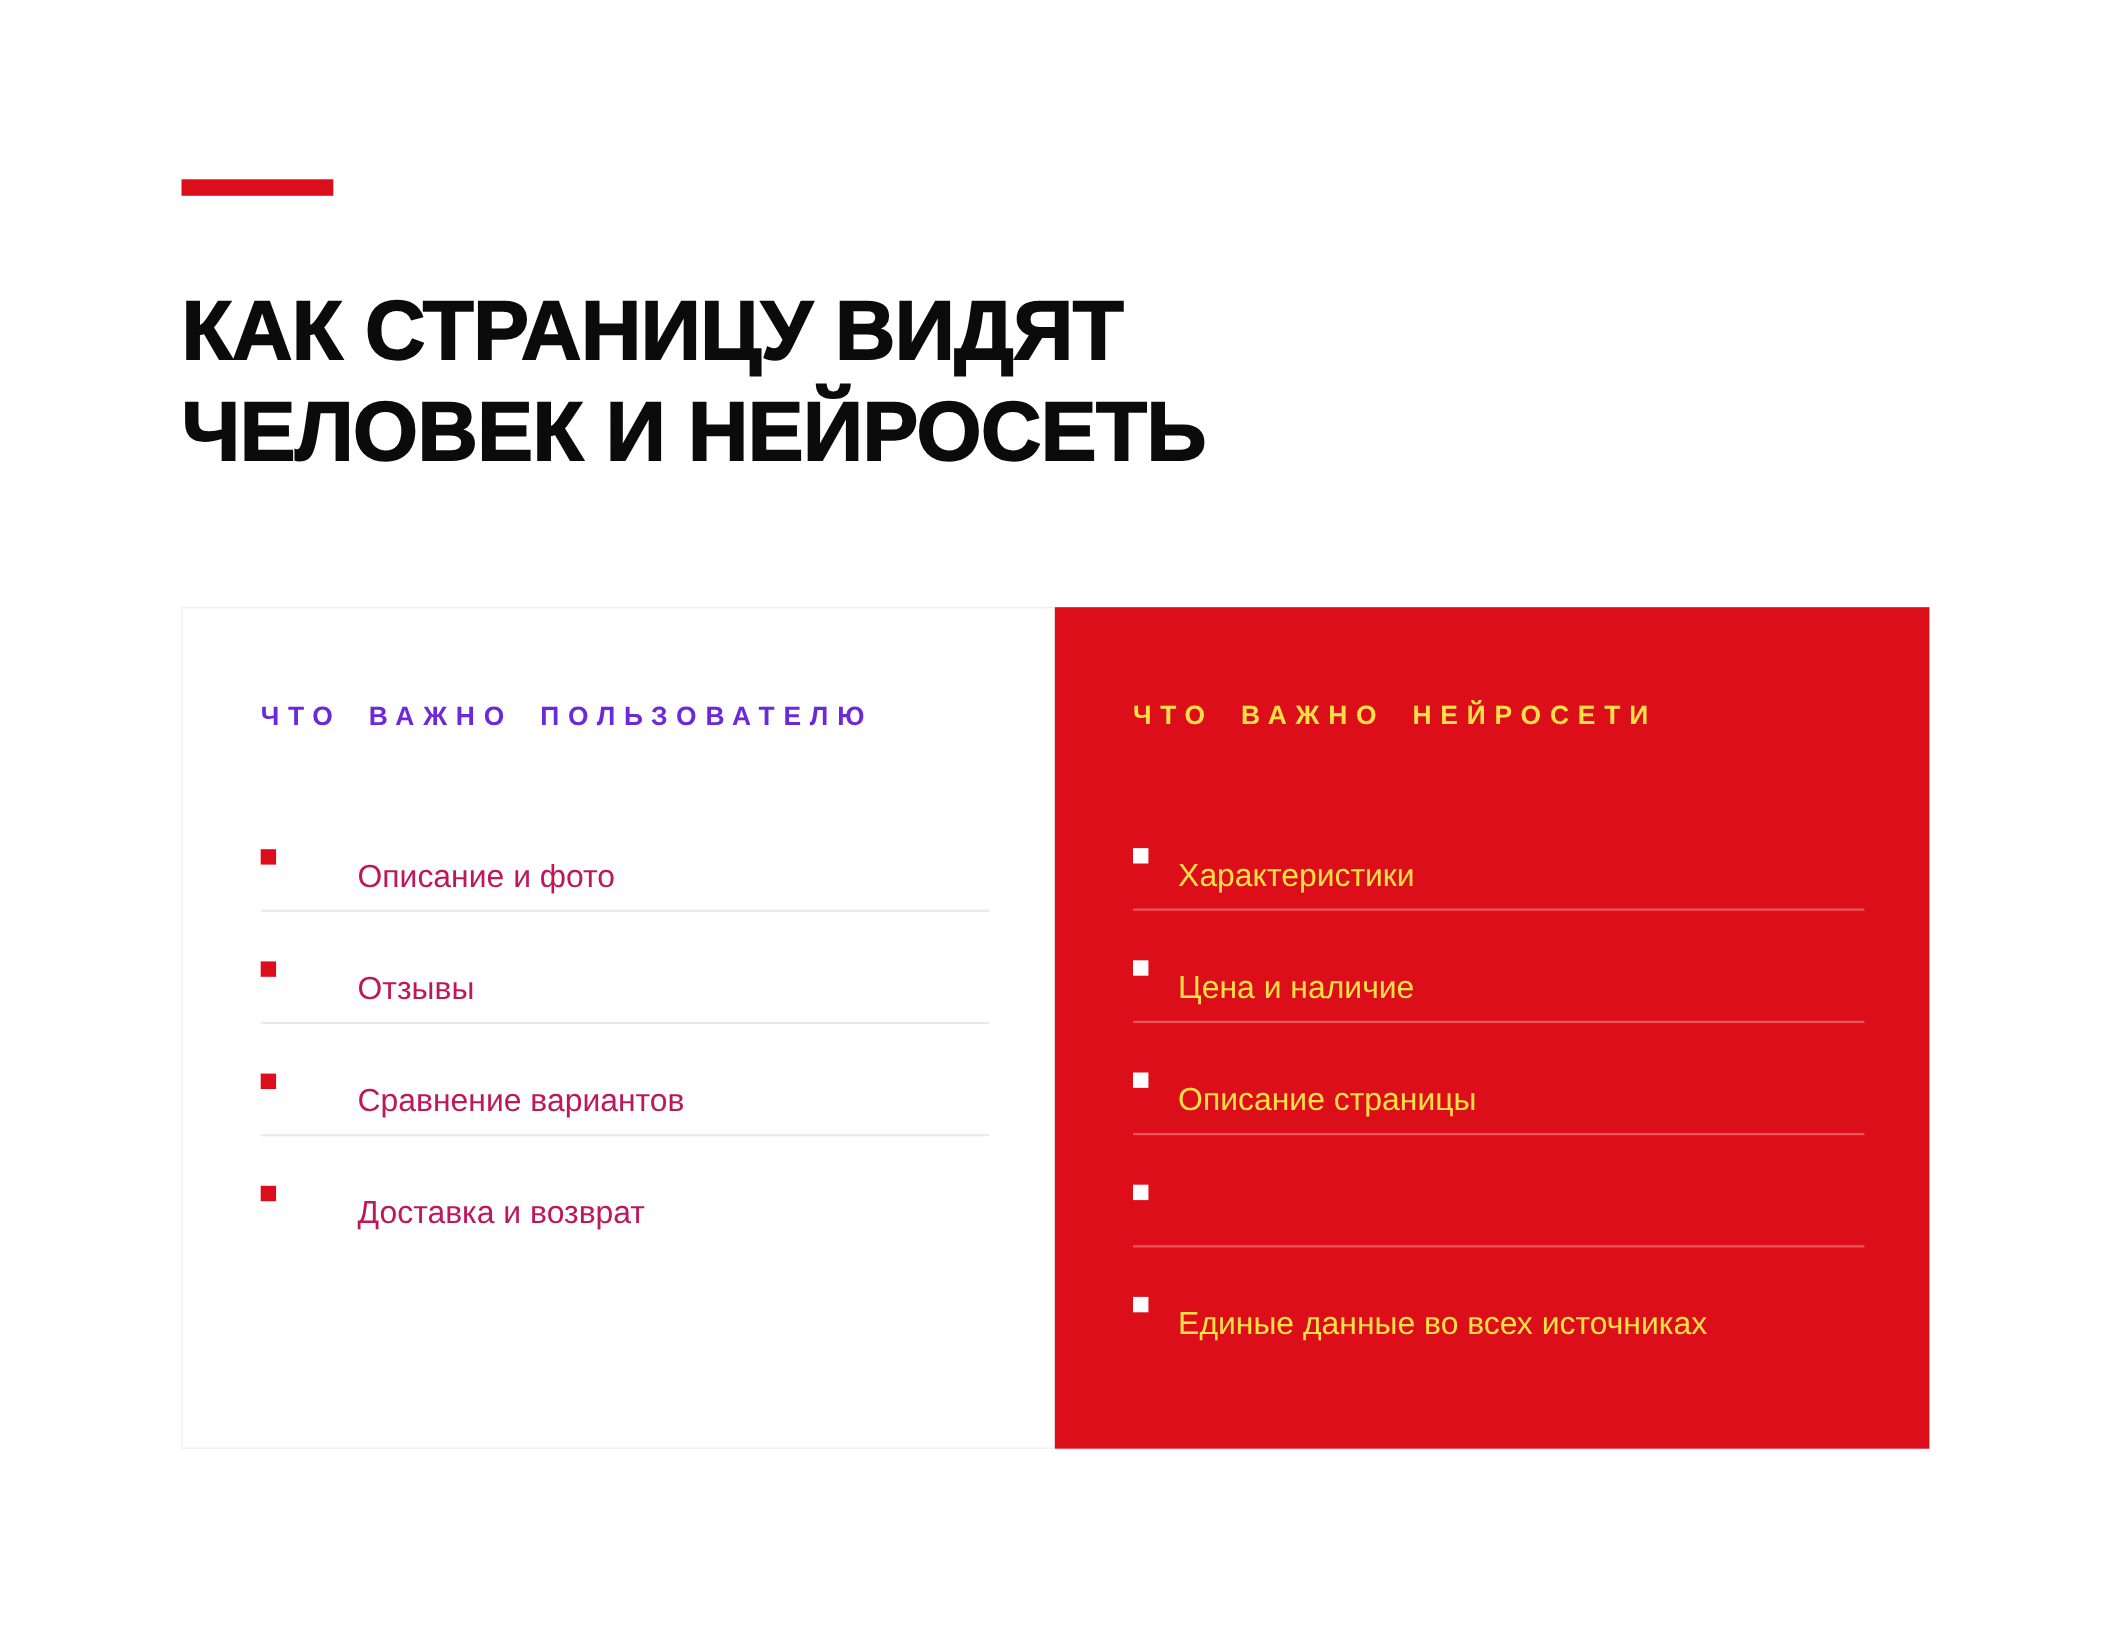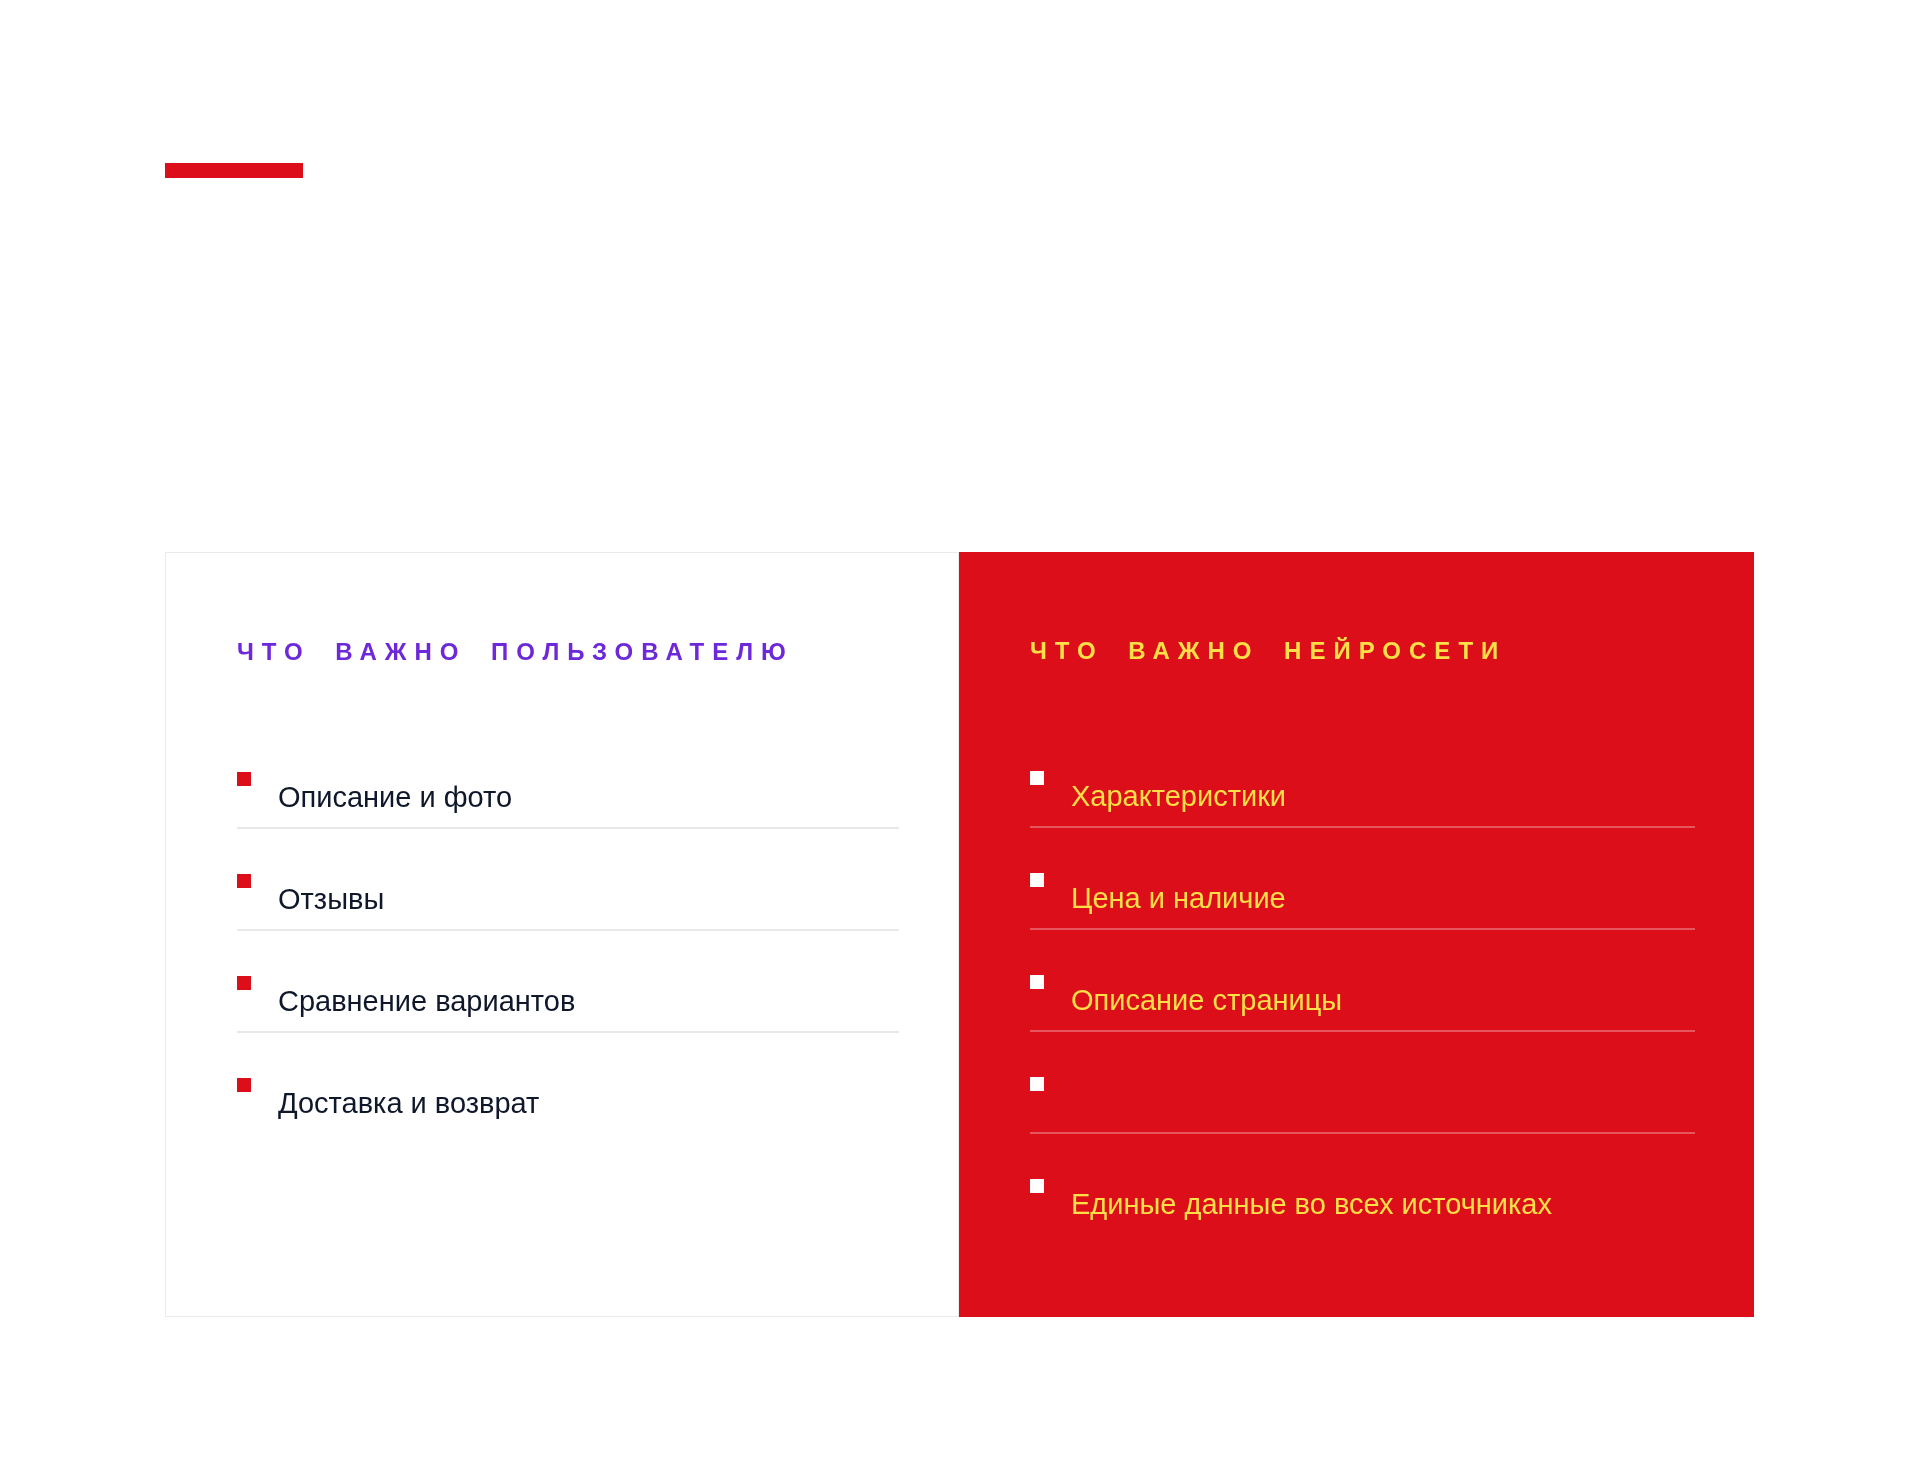--- a/index.html
+++ b/index.html
@@ -96,30 +96,34 @@
   .panel-neural .bullet { background: #ffffff; }
 
   .item-label {
     position: absolute;
     left: 41px;
     top: 7px;
     font-size: 29px;
     line-height: 36px;
     white-space: nowrap;
   }
-  .panel-user .item-label { color: #0f172a; }
+  .panel-user .item-label { color: #be185d; margin-left: 47px; }
   .panel-neural .item-label { color: #fde047; }
 </style>
 </head>
 <body>
 
 <div class="slide">
 
   <div class="accent-bar"></div>
 
+  <h1 class="page-title">
+    <span class="title-line">КАК СТРАНИЦУ ВИДЯТ</span>
+    <span class="title-line">ЧЕЛОВЕК И НЕЙРОСЕТЬ</span>
+  </h1>
 
   <div class="panels">
 
     <section class="panel panel-user">
       <h2 class="panel-header">ЧТО ВАЖНО ПОЛЬЗОВАТЕЛЮ</h2>
       <ul class="item-list">
         <li class="item">
           <span class="bullet"></span>
           <span class="item-label">Описание и фото</span>
         </li>

